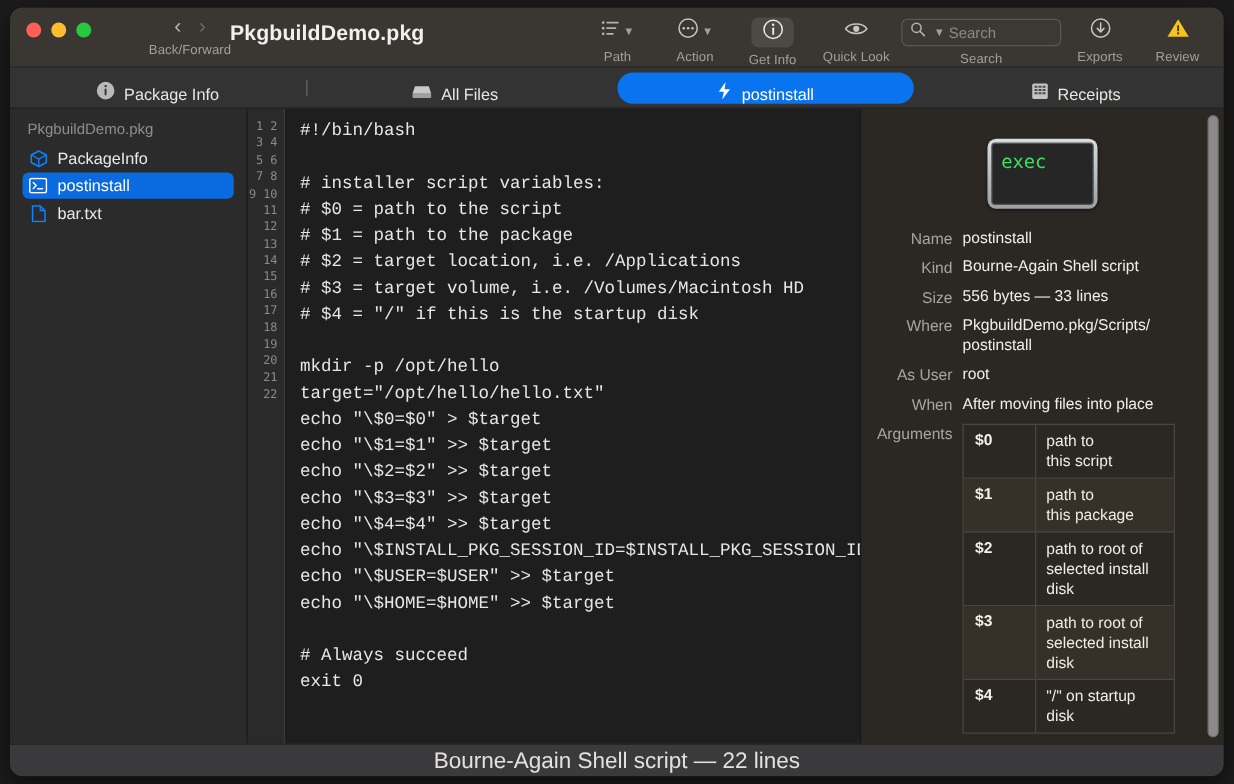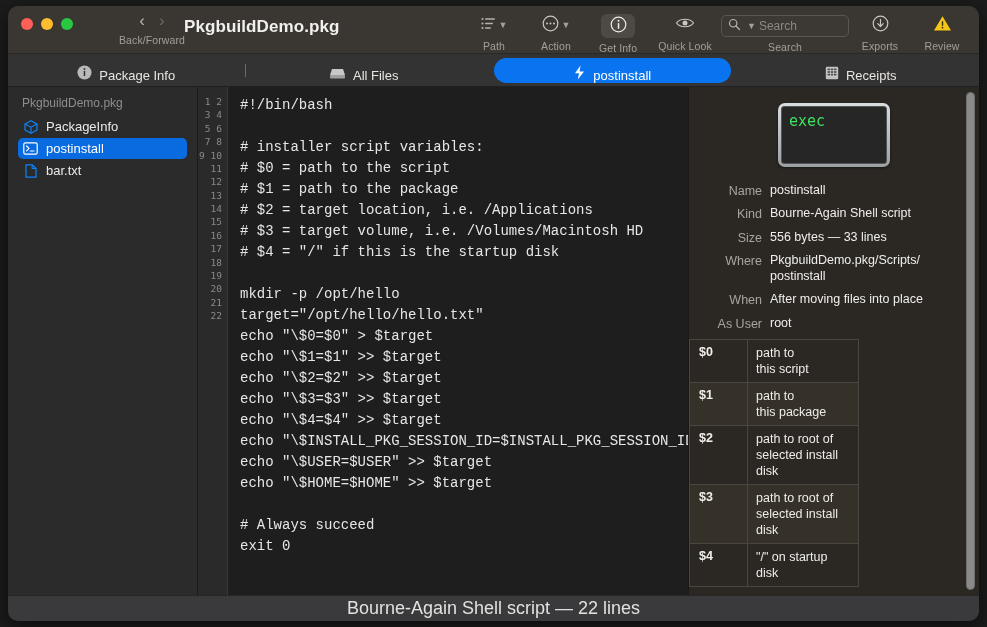--- a/index.html
+++ b/index.html
@@ -106,21 +106,21 @@
   }
 
   
   .infopane {
     width: 291px; flex: none; background: #2b2824;
     border-left: 1px solid #1b1917; position: relative;
     display: flex; flex-direction: column; align-items: center;
     overflow: hidden;
   }
   .exec-icon {
-    margin-top: 16px; width: 112px; height: 96px;
+    margin-top: 24px; width: 88px; height: 96px;
     border-radius: 7px; padding: 3px;
     background: linear-gradient(#d8dde0, #9aa0a3);
     box-shadow: 0 1px 3px rgba(0,0,0,.5);
   }
   .exec-screen {
     width: 100%; height: 100%; background: #262626;
     border-radius: 3px; border: 1px solid #555;
     color: #3ee05f; font-family: "DejaVu Sans Mono", monospace;
     font-size: 15px; padding: 5px 0 0 7px;
   }
@@ -434,29 +434,30 @@
         <div class="frow">
           <div class="fkey">Size</div>
           <div class="fval">556 bytes — 33 lines</div>
         </div>
         <div class="frow">
           <div class="fkey">Where</div>
           <div class="fval" style="white-space:pre-line">PkgbuildDemo.pkg/Scripts/
 postinstall</div>
         </div>
         <div class="frow">
+          <div class="fkey">As User</div>
+          <div class="fval">root</div>
+        </div>
+        <div class="frow">
           <div class="fkey">When</div>
           <div class="fval">After moving files into place</div>
         </div>
-        <div class="frow">
-          <div class="fkey">As User</div>
-          <div class="fval">root</div>
-        </div>
-
-        <div class="frow">
+
+        <div class="frow">
+          <div class="fkey">Arguments</div>
           <div class="argtable">
             <div class="argrow">
               <div class="argk">$0</div>
               <div class="argv" style="white-space:pre-line">path to
 this script</div>
             </div>
             <div class="argrow alt">
               <div class="argk">$1</div>
               <div class="argv" style="white-space:pre-line">path to
 this package</div>

